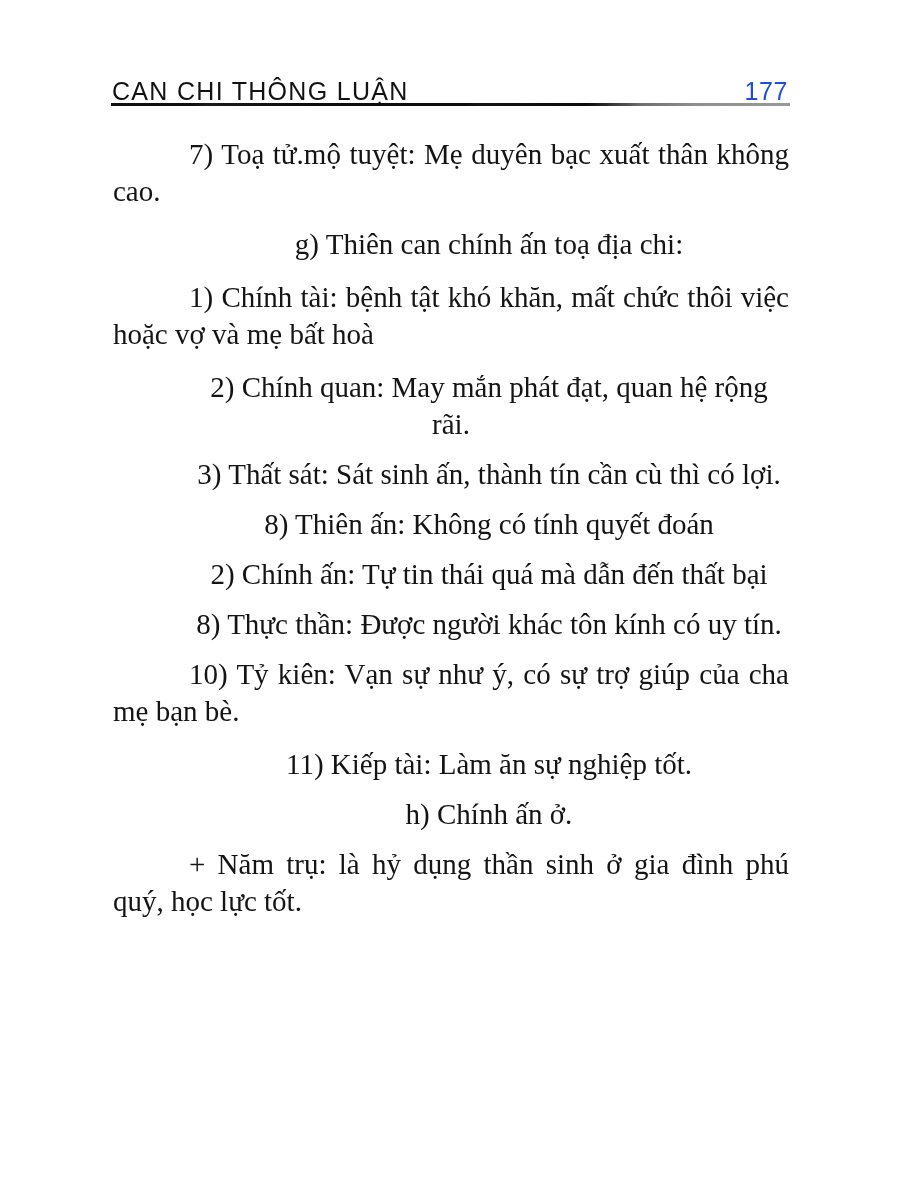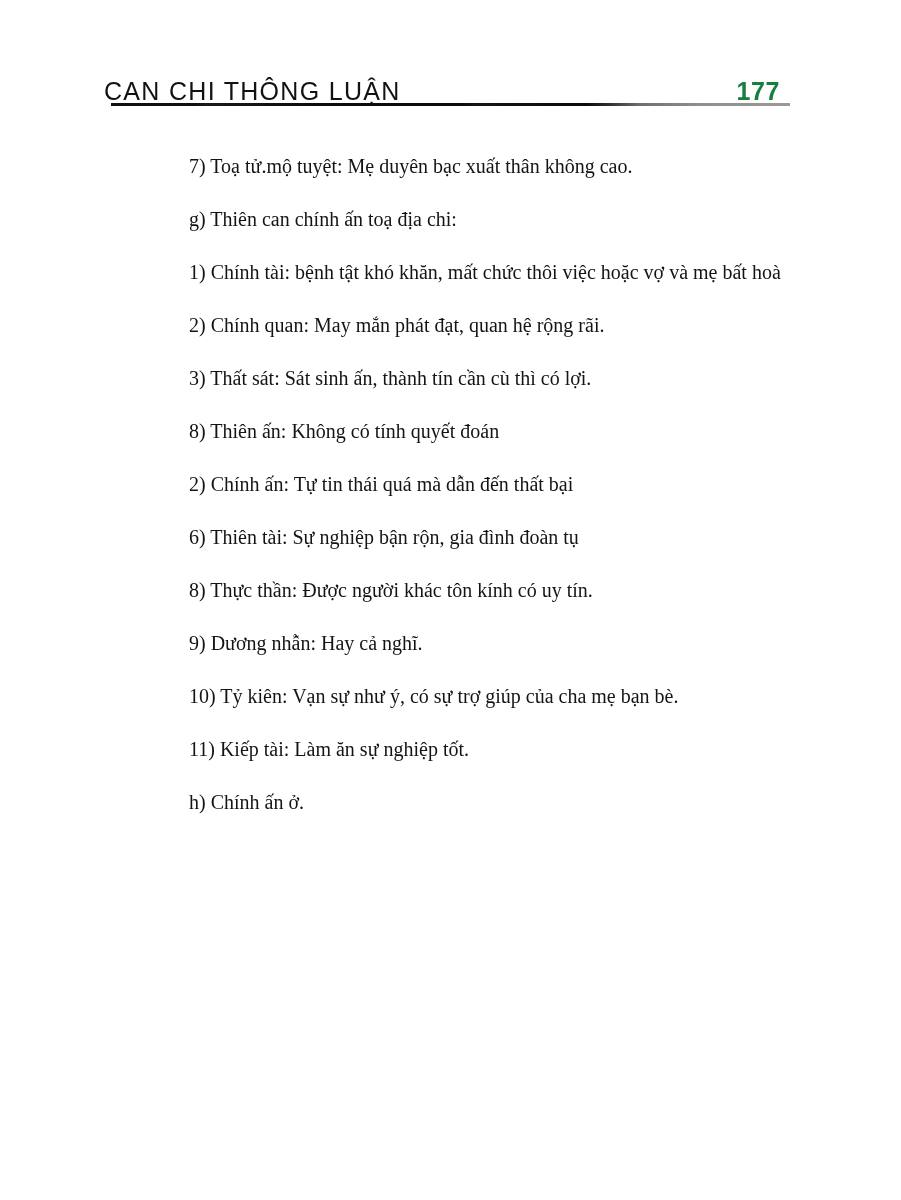--- a/index.html
+++ b/index.html
@@ -14,21 +14,21 @@
     height: 1200px;
     background: #ffffff;
     overflow: hidden;
     font-family: "Liberation Serif", "DejaVu Serif", serif;
     color: #171717;
   }
 
   
   .running-head {
     position: absolute;
-    left: 104px;
+    left: 112px;
     top: 64px;
     width: 676px;
     height: 40px;
     display: flex;
     align-items: flex-end;
     justify-content: space-between;
   }
 
   .head-title {
     font-family: "Liberation Sans", "DejaVu Sans", sans-serif;
@@ -36,23 +36,23 @@
     font-weight: 400;
     letter-spacing: 1.3px;
     color: #121212;
     line-height: 1;
     white-space: nowrap;
   }
 
   .head-folio {
     font-family: "Liberation Sans", "DejaVu Sans", sans-serif;
     font-size: 25px;
-    font-weight: 700;
+    font-weight: 400;
     letter-spacing: 0.6px;
-    color: #15803d;
+    color: #1d4ed8;
     line-height: 1;
   }
 
   .head-rule {
     position: absolute;
     left: 111px;
     top: 103px;
     width: 679px;
     height: 3px;
     background: linear-gradient(to right,
@@ -71,34 +71,34 @@
 
   
   .body-col {
     position: absolute;
     left: 113px;
     top: 132px;
     width: 676px;
   }
 
   p.para {
-    margin: 16px 0 12px 0;
-    font-size: 20px;
+    margin: 4px 0 12px 0;
+    font-size: 29px;
     line-height: 37px;
     text-indent: 76px;
     text-align: justify;
     text-justify: inter-word;
     color: #141414;
     font-weight: 400;
     -webkit-font-smoothing: none;
   }
 
   
   p.para.single {
-    text-align: left;
+    text-align: center;
   }
 
   p.para.wrap {
     text-align: justify;
   }
 
   
   p.para.gap-lg { margin-bottom: 16px; }
   p.para.gap-md { margin-bottom: 13px; }
   p.para.gap-sm { margin-bottom: 11px; }
@@ -124,28 +124,27 @@
     <p class="para wrap gap-lg">1) Chính tài: bệnh tật khó khăn, mất chức thôi việc hoặc vợ và mẹ bất hoà</p>
 
     <p class="para single gap-md">2) Chính quan: May mắn phát đạt, quan hệ rộng rãi.</p>
 
     <p class="para single gap-md">3) Thất sát: Sát sinh ấn, thành tín cần cù thì có lợi.</p>
 
     <p class="para single gap-md">8) Thiên ấn: Không có tính quyết đoán</p>
 
     <p class="para single gap-md">2) Chính ấn: Tự tin thái quá mà dẫn đến thất bại</p>
 
-    <p class="para single gap-md">6) Thiên tài: Sự nghiệp bận rộn, gia đình đoàn tụ</p>
 
 
     <p class="para single gap-md">8) Thực thần: Được người khác tôn kính có uy tín.</p>
 
-    <p class="para single gap-md">9) Dương nhẫn: Hay cả nghĩ.</p>
 
     <p class="para wrap gap-lg">10) Tỷ kiên: Vạn sự như ý, có sự trợ giúp của cha mẹ bạn bè.</p>
 
     <p class="para single gap-md">11) Kiếp tài: Làm ăn sự nghiệp tốt.</p>
 
     <p class="para single gap-md">h) Chính ấn ở.</p>
 
+    <p class="para wrap gap-sm">+ Năm trụ: là hỷ dụng thần sinh ở gia đình phú quý, học lực tốt.</p>
 
   </div>
 </div>
 
 </body></html>

